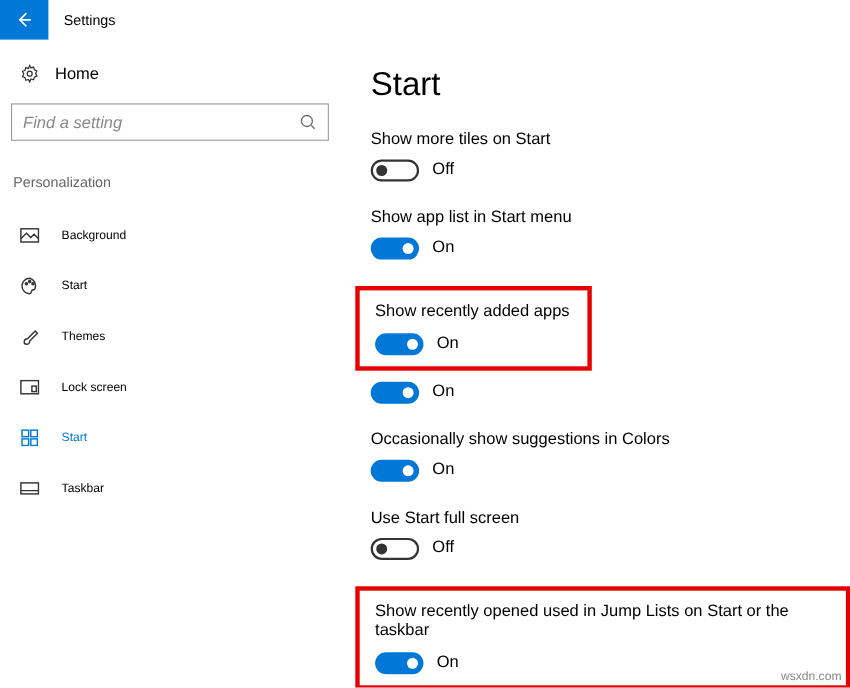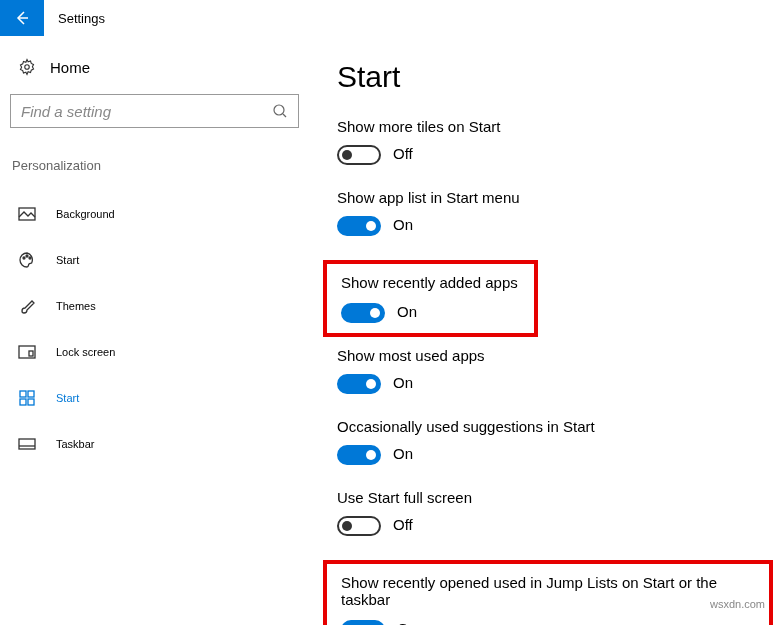--- a/index.html
+++ b/index.html
@@ -180,21 +180,21 @@
       margin-bottom: 0;
     }
     .highlight-box .setting-label {
       margin-bottom: 12px;
     }
     .highlight-wide {
       width: 450px;
     }
     .watermark {
       position: absolute;
-      bottom: 15px;
+      bottom: 4px;
       right: 8px;
       font-size: 11px;
       color: #888;
     }
   </style>
 </head>
 <body>
 
 <div class="header">
   <div class="back-btn">
@@ -315,29 +315,28 @@
       <div class="setting">
         <div class="setting-label">Show recently added apps</div>
         <div class="toggle-row">
           <div class="toggle on"></div>
           <div class="toggle-state">On</div>
         </div>
       </div>
     </div>
 
     <div class="setting" style="margin-top:6px">
-      <div class="setting-label">Show most used apps</div>
       <div class="toggle-row">
         <div class="toggle on"></div>
         <div class="toggle-state">On</div>
       </div>
     </div>
 
     <div class="setting">
-      <div class="setting-label">Occasionally used suggestions in Start</div>
+      <div class="setting-label">Occasionally show suggestions in Colors</div>
       <div class="toggle-row">
         <div class="toggle on"></div>
         <div class="toggle-state">On</div>
       </div>
     </div>
 
     <div class="setting">
       <div class="setting-label">Use Start full screen</div>
       <div class="toggle-row">
         <div class="toggle off"></div>

